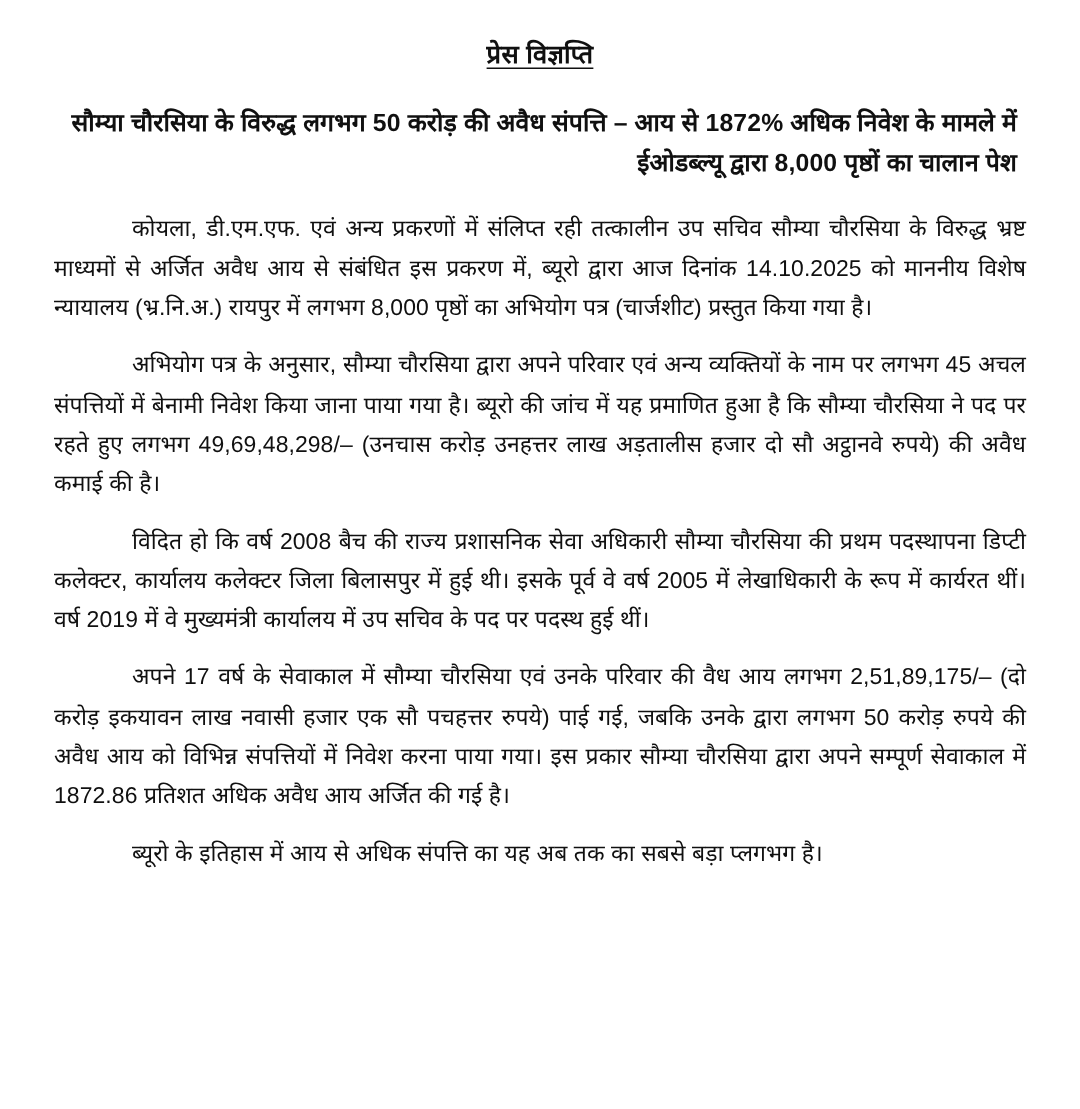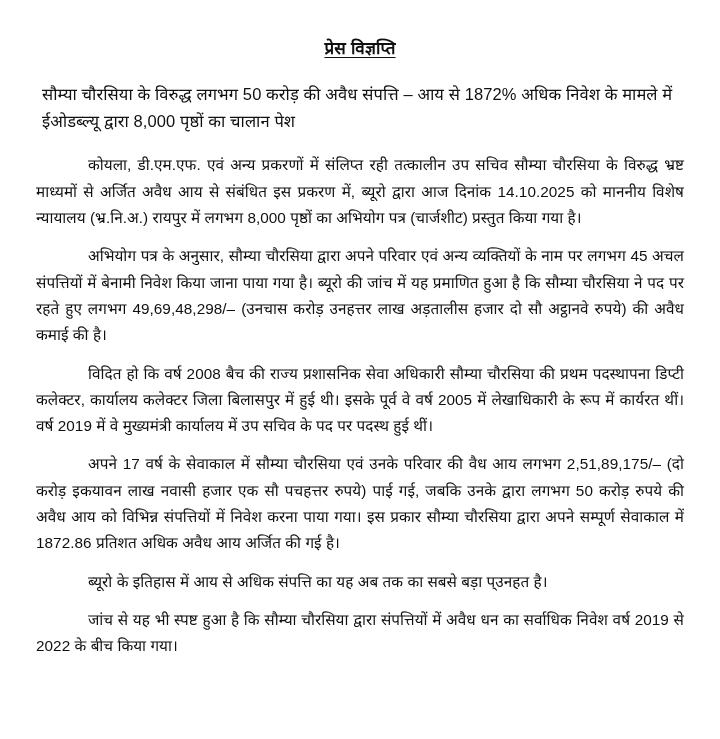--- a/index.html
+++ b/index.html
@@ -19,26 +19,26 @@
     box-sizing: border-box;
     padding: 18px 36px 10px 36px;
   }
   .doc-heading {
     text-align: center;
     font-size: 17px;
     font-weight: bold;
     text-decoration: underline;
     text-underline-offset: 3px;
     letter-spacing: 0.2px;
-    margin: 18px 0 22px 0;
+    margin: 6px 0 22px 0;
   }
   .doc-title {
-    text-align: left;
+    text-align: right;
     font-size: 16.5px;
-    font-weight: normal;
+    font-weight: bold;
     line-height: 1.62;
     margin: 0 6px 18px 6px;
     letter-spacing: 0.1px;
   }
   .body-text p {
     font-size: 15.3px;
     line-height: 1.72;
     text-align: justify;
     text-justify: inter-word;
     margin: 0 0 12px 0;
@@ -56,17 +56,16 @@
 
   <div class="doc-heading">प्रेस विज्ञप्ति</div>
 
   <div class="doc-title">सौम्या चौरसिया के विरुद्ध लगभग 50 करोड़ की अवैध संपत्ति – आय से 1872% अधिक निवेश के मामले में ईओडब्ल्यू द्वारा 8,000 पृष्ठों का चालान पेश</div>
 
   <div class="body-text">
     <p>कोयला, डी.एम.एफ. एवं अन्य प्रकरणों में संलिप्त रही तत्कालीन उप सचिव सौम्या चौरसिया के विरुद्ध भ्रष्ट माध्यमों से अर्जित अवैध आय से संबंधित इस प्रकरण में, ब्यूरो द्वारा आज दिनांक 14.10.2025 को माननीय विशेष न्यायालय (भ्र.नि.अ.) रायपुर में लगभग 8,000 पृष्ठों का अभियोग पत्र (चार्जशीट) प्रस्तुत किया गया है।</p>
     <p>अभियोग पत्र के अनुसार, सौम्या चौरसिया द्वारा अपने परिवार एवं अन्य व्यक्तियों के नाम पर लगभग 45 अचल संपत्तियों में बेनामी निवेश किया जाना पाया गया है। ब्यूरो की जांच में यह प्रमाणित हुआ है कि सौम्या चौरसिया ने पद पर रहते हुए लगभग 49,69,48,298/– (उनचास करोड़ उनहत्तर लाख अड़तालीस हजार दो सौ अट्ठानवे रुपये) की अवैध कमाई की है।</p>
     <p>विदित हो कि वर्ष 2008 बैच की राज्य प्रशासनिक सेवा अधिकारी सौम्या चौरसिया की प्रथम पदस्थापना डिप्टी कलेक्टर, कार्यालय कलेक्टर जिला बिलासपुर में हुई थी। इसके पूर्व वे वर्ष 2005 में लेखाधिकारी के रूप में कार्यरत थीं। वर्ष 2019 में वे मुख्यमंत्री कार्यालय में उप सचिव के पद पर पदस्थ हुई थीं।</p>
     <p>अपने 17 वर्ष के सेवाकाल में सौम्या चौरसिया एवं उनके परिवार की वैध आय लगभग 2,51,89,175/– (दो करोड़ इकयावन लाख नवासी हजार एक सौ पचहत्तर रुपये) पाई गई, जबकि उनके द्वारा लगभग 50 करोड़ रुपये की अवैध आय को विभिन्न संपत्तियों में निवेश करना पाया गया। इस प्रकार सौम्या चौरसिया द्वारा अपने सम्पूर्ण सेवाकाल में 1872.86 प्रतिशत अधिक अवैध आय अर्जित की गई है।</p>
-    <p>ब्यूरो के इतिहास में आय से अधिक संपत्ति का यह अब तक का सबसे बड़ा प्उनहत है।</p>
-    <p>जांच से यह भी स्पष्ट हुआ है कि सौम्या चौरसिया द्वारा संपत्तियों में अवैध धन का सर्वाधिक निवेश वर्ष 2019 से 2022 के बीच किया गया।</p>
+    <p>ब्यूरो के इतिहास में आय से अधिक संपत्ति का यह अब तक का सबसे बड़ा प्लगभग है।</p>
   </div>
 
 </div>
 
 </body></html>

